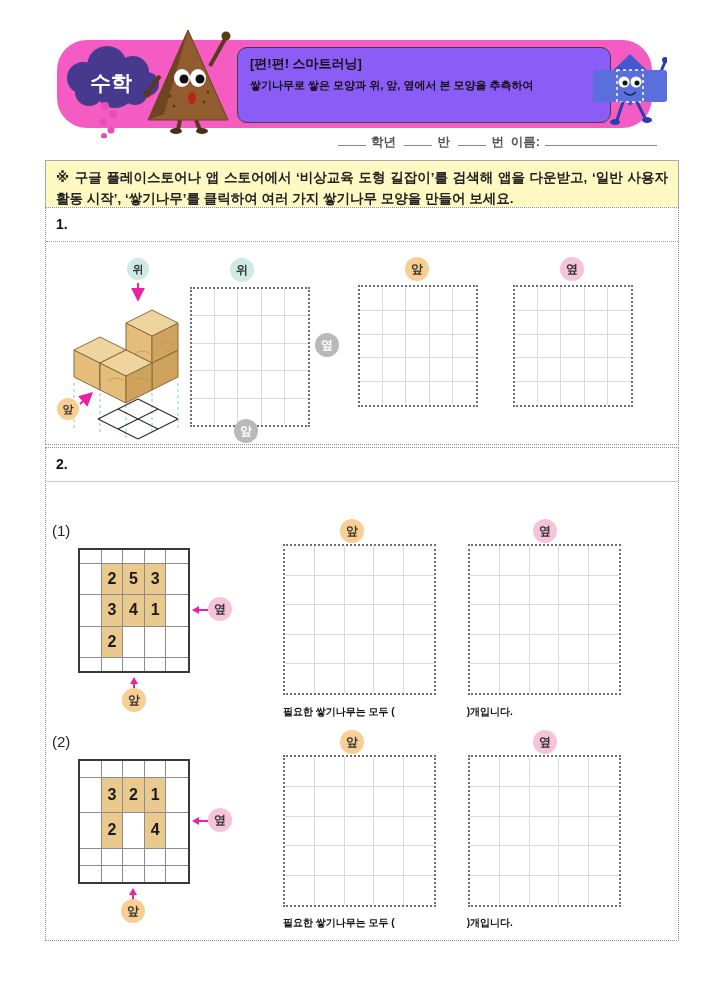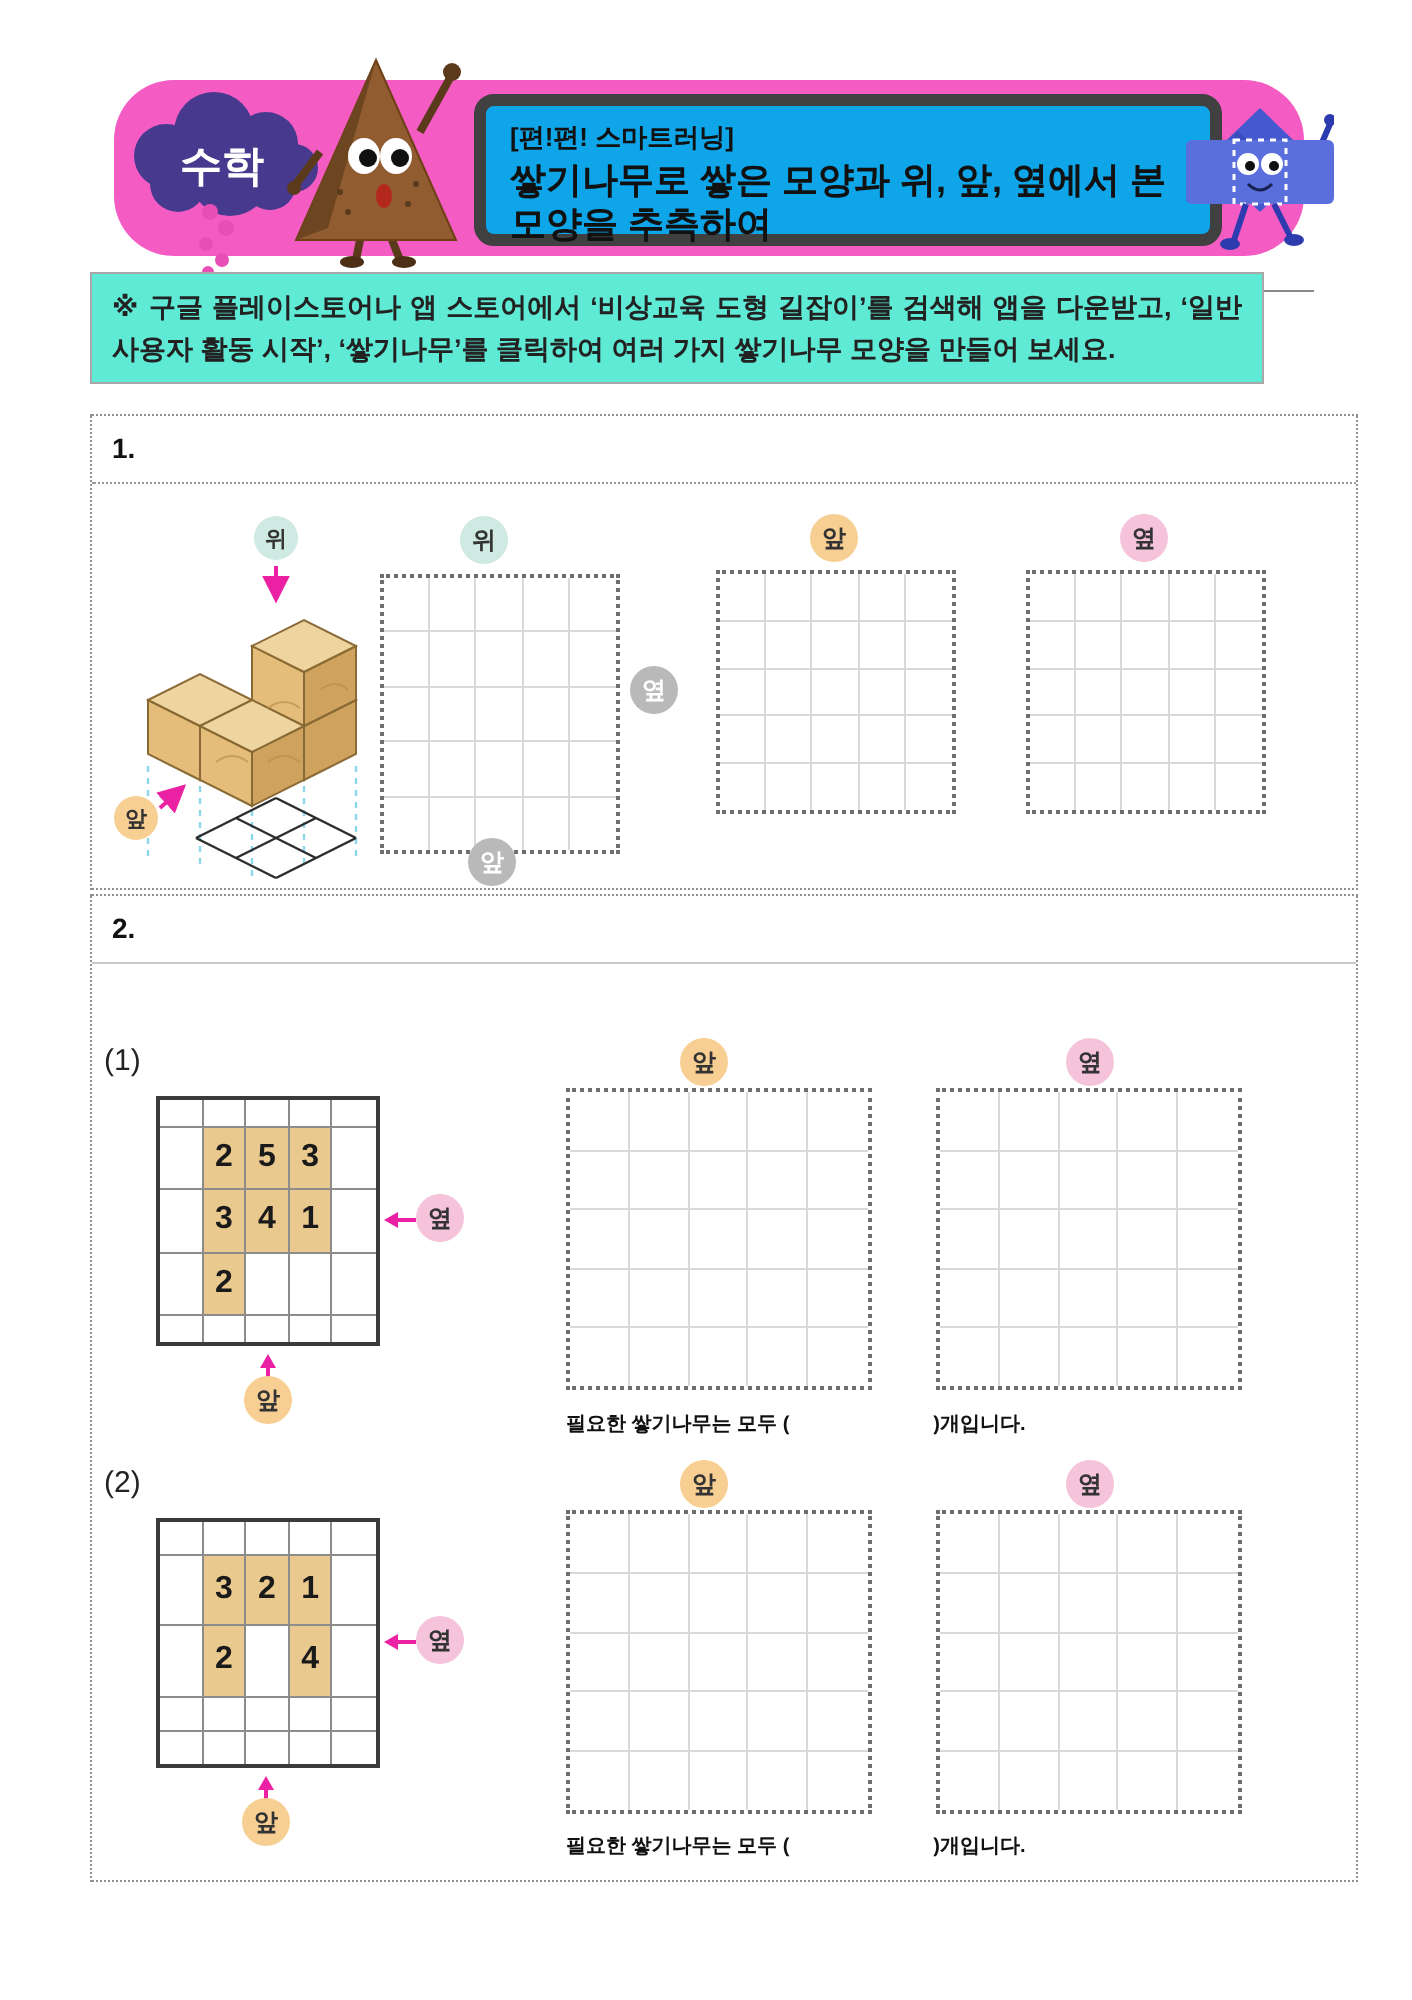--- a/index.html
+++ b/index.html
@@ -3,37 +3,37 @@
 <meta charset="utf-8">
 <style>
   * { margin:0; padding:0; box-sizing:border-box; }
   body { background:#ffffff; font-family:"Liberation Sans","DejaVu Sans",sans-serif; }
   .page { position:relative; width:706px; height:1000px; background:#fff; overflow:hidden; }
 
   
   .banner { position:absolute; left:57px; top:40px; width:595px; height:88px;
             background:#f45cc4; border-radius:30px; }
   .titlebox { position:absolute; left:237px; top:47px; width:374px; height:76px;
-              background:#0ea5e9; border:6px solid #404040; border-radius:10px;
+              background:#8b5cf6; border:1px solid #404040; border-radius:10px;
               padding:6px 12px; }
   .titlebox .t1 { font-size:13px; font-weight:700; color:#111; line-height:20px; }
-  .titlebox .t2 { font-size:18px; font-weight:700; color:#111; line-height:22px; }
+  .titlebox .t2 { font-size:11px; font-weight:700; color:#111; line-height:22px; }
   .badge-svg { position:absolute; left:55px; top:38px; }
   .tri-svg { position:absolute; left:138px; top:24px; }
   .blue-svg { position:absolute; left:593px; top:50px; }
 
   
   .student { position:absolute; top:133px; right:44px; font-size:12.5px; color:#555;
              font-weight:600; }
   .sblank { display:inline-block; width:28px; border-bottom:1px solid #888;
             height:13px; margin:0 5px; vertical-align:baseline; }
   .sblank.long { width:112px; }
 
   
-  .notice { position:absolute; left:45px; top:136px; width:587px; background:#5eead4;
+  .notice { position:absolute; left:45px; top:160px; width:634px; background:#fef9c3;
             border:1px solid #a8a8a8; padding:6px 10px; font-size:13.5px; font-weight:600;
             color:#222; line-height:21px; text-align:justify; word-break:keep-all; }
 
   
   .sec { position:absolute; left:45px; width:634px; border:1px dotted #8f8f8f; background:#fff; }
   #q1-box { top:207px; height:238px; }
   #q2-box { top:447px; height:494px; }
   .qrow { display:flex; gap:6px; padding:5px 10px 6px; font-size:14px; font-weight:600;
           line-height:22px; color:#111; }
   .qrow .qtext { text-align:justify; word-break:keep-all; flex:1 1 auto; }

